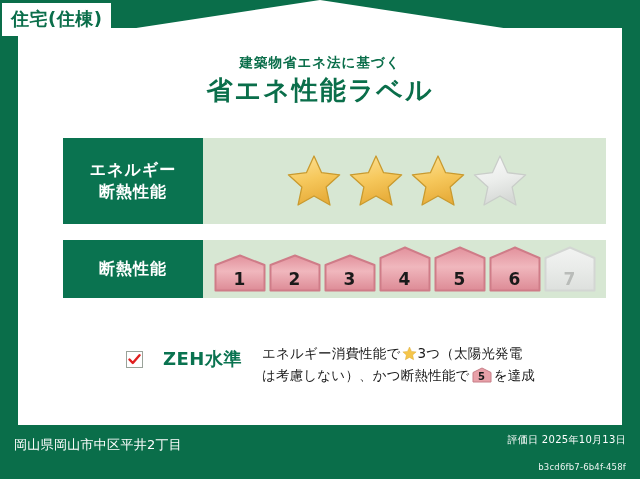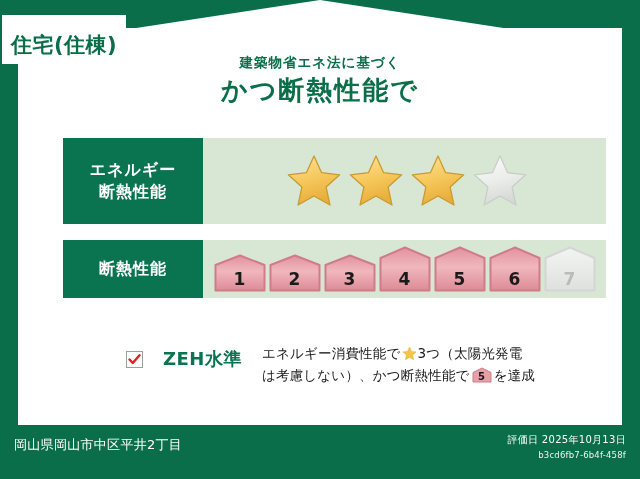--- a/index.html
+++ b/index.html
@@ -44,26 +44,25 @@
     clip-path: polygon(0% 100%, 50% 0%, 100% 100%);
   }
 
   
   .corner-badge {
     position: absolute;
     top: 3px;
     background: #ffffff;
     color: #0a6e4a;
     font-weight: bold;
-    font-size: 21px;
+    font-size: 18px;
     line-height: 1;
-    padding: 20px 9px 8px 9px;
+    padding: 7px 9px 8px 9px;
     letter-spacing: 0.5px;
     white-space: nowrap;
-    margin-top: 12px;
   }
   .corner-badge.left  { left: 2px; }
   .corner-badge.right { right: 2px; }
 
   
   .title-block {
     position: absolute;
     left: 0;
     top: 54px;
     width: 640px;
@@ -257,39 +256,39 @@
     color: #ffffff;
   }
   .eval-date {
     font-size: 10px;
     letter-spacing: 0.3px;
     white-space: nowrap;
   }
   .eval-id {
     font-size: 8.5px;
     letter-spacing: 0.2px;
-    margin-top: 3px;
+    margin-top: 15px;
     opacity: 0.92;
     white-space: nowrap;
   }
 </style>
 </head>
 <body>
 
 <div id="label-root">
 
   <div class="frame-green"></div>
   <div class="roof"></div>
   <div class="frame-inner"></div>
 
   <div class="corner-badge left">住宅(住棟)</div>
 
   <div class="title-block">
     <div class="title-sub">建築物省エネ法に基づく</div>
-    <div class="title-main">かつ断熱性能で</div>
+    <div class="title-main">省エネ性能ラベル</div>
   </div>
 
   <div class="rating-row energy">
     <div class="row-label">
       <div>
         <div>エネルギー</div>
         <div>断熱性能</div>
       </div>
     </div>
     <div class="row-value">

